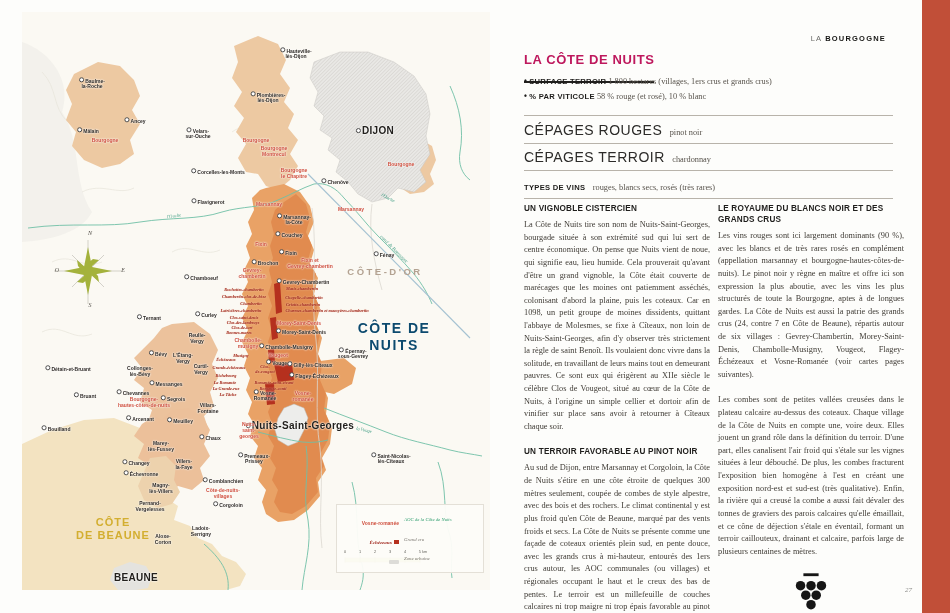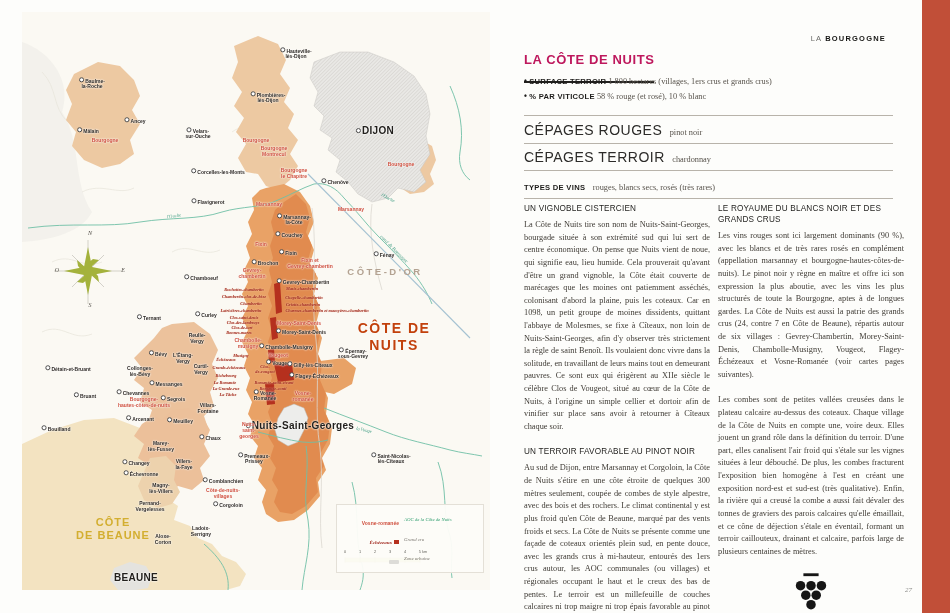--- a/index.html
+++ b/index.html
@@ -12,21 +12,21 @@
 
   
   .map{position:absolute;left:22px;top:12px;width:468px;height:578px;background:#fbf9f3;}
   .map svg{position:absolute;left:0;top:0;}
   .map-labels{position:absolute;left:0;top:0;width:468px;height:578px;}
   .ml{position:absolute;transform:translate(-50%,-50%);white-space:pre-line;text-align:center;line-height:1.18;}
   .ml-town{font-weight:bold;font-size:5px;color:#2f2b27;text-shadow:0 0 2px #fff,0 0 2px #fff;}
   .ml-town-big{font-weight:bold;font-size:10px;color:#22201d;letter-spacing:.3px;text-shadow:0 0 2px #fff,0 0 2px #fff;}
   .ml-aoc{font-weight:bold;font-size:5px;color:#cf4f3e;text-shadow:0 0 2px #fff,0 0 2px #fff;}
   .ml-cru{font-family:"Liberation Serif",serif;font-style:italic;font-weight:bold;font-size:4.3px;color:#9c1d13;text-shadow:0 0 1.5px #f6dcc6;}
-  .ml-reg-o{font-weight:bold;font-size:14px;color:#c2410c;letter-spacing:1.5px;text-shadow:0 0 2px #fff;}
+  .ml-reg-o{font-weight:bold;font-size:14px;color:#0c4a6e;letter-spacing:1.5px;text-shadow:0 0 2px #fff;}
   .ml-reg-y{font-weight:bold;font-size:11px;color:#d3ae30;letter-spacing:1px;}
   .ml-reg-g{font-weight:bold;font-size:9.5px;color:#b3a291;letter-spacing:2.5px;}
   .ml-river{font-family:"Liberation Serif",serif;font-style:italic;font-size:4.6px;color:#3d9c82;}
   .ml-compass{font-family:"Liberation Serif",serif;font-style:italic;font-size:6px;color:#55524c;}
   .ml-scale{font-size:3.9px;color:#66655f;}
   .mdot{display:inline-block;width:2.6px;height:2.6px;border:0.7px solid #4a4a4a;border-radius:50%;background:#fff;margin-right:1.5px;vertical-align:1px;}
 
   
   .legend{position:absolute;left:314px;top:492px;width:148px;background:rgba(253,252,248,.96);
           border:0.5px solid #e4e0d7;padding:4px 6px 3px;box-sizing:border-box;}
@@ -50,21 +50,21 @@
   .stat::before{content:"• ";font-family:"Liberation Sans",sans-serif;color:#1d1c1a;font-weight:bold;}
   .stat b{font-family:"Liberation Sans",sans-serif;font-size:7.6px;letter-spacing:.3px;color:#1d1c1a;}
   .specs{position:absolute;left:0;top:115px;width:369px;}
   .spec{border-top:1px solid #b8b3aa;padding:4.5px 0 4px;}
   .spec:last-child{border-bottom:1px solid #b8b3aa;}
   .spec-label{font-size:14px;letter-spacing:.5px;color:#2c2b29;}
   .spec-label.small{font-size:7.6px;font-weight:bold;letter-spacing:.3px;color:#1d1c1a;}
   .spec-value{font-family:"Liberation Serif",serif;font-size:8.3px;color:#57524b;margin-left:3px;}
   .cols{position:absolute;left:0;top:203px;width:381px;display:flex;gap:8px;}
   .col{width:186px;}
-  .col h3{margin:0 0 5px;font-size:8.2px;font-weight:normal;letter-spacing:.2px;color:#1f1e1c;line-height:1.35;}
+  .col h3{margin:0 0 5px;font-size:8.2px;font-weight:bold;letter-spacing:.2px;color:#1f1e1c;line-height:1.35;}
   .col p{margin:0 0 13px;font-family:"Liberation Serif",serif;font-size:8.3px;line-height:1.52;
          text-align:justify;color:#3f3b35;}
   .grape{display:block;margin:14px auto 0;}
 </style>
 </head>
 <body>
 
 <div class="map">
   <svg width="468" height="578" viewBox="0 0 468 578">
     <defs>

